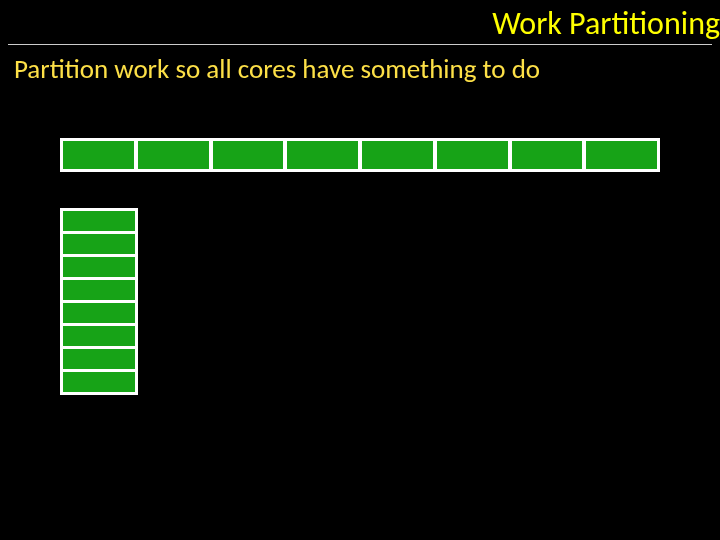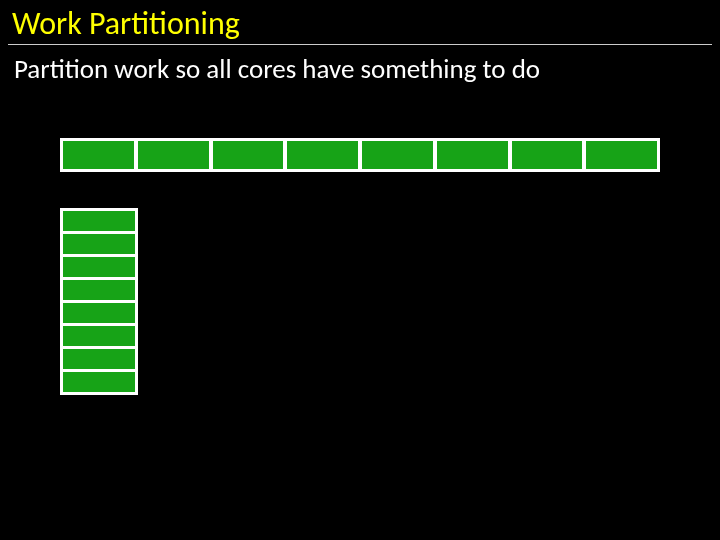--- a/index.html
+++ b/index.html
@@ -14,42 +14,42 @@
   .slide {
     width: 720px;
     height: 540px;
     position: relative;
   }
   .title-area {
     position: absolute;
     top: 4px;
     left: 12px;
     right: 0;
-    text-align: left;
+    text-align: right;
   }
   .title {
     color: #ffff00;
     font-size: 32px;
     font-weight: 400;
     margin: 0;
     padding: 0;
   }
   .title-underline {
     position: absolute;
     top: 44px;
     left: 8px;
     right: 8px;
     height: 0;
     border-top: 1px solid #ccc;
   }
   .subtitle {
     position: absolute;
     top: 52px;
     left: 14px;
-    color: #ffffff;
+    color: #fde047;
     font-size: 27px;
     font-weight: 400;
   }
   .hrow {
     position: absolute;
     top: 138px;
     left: 60px;
     width: 600px;
     height: 34px;
     background: #fff;

